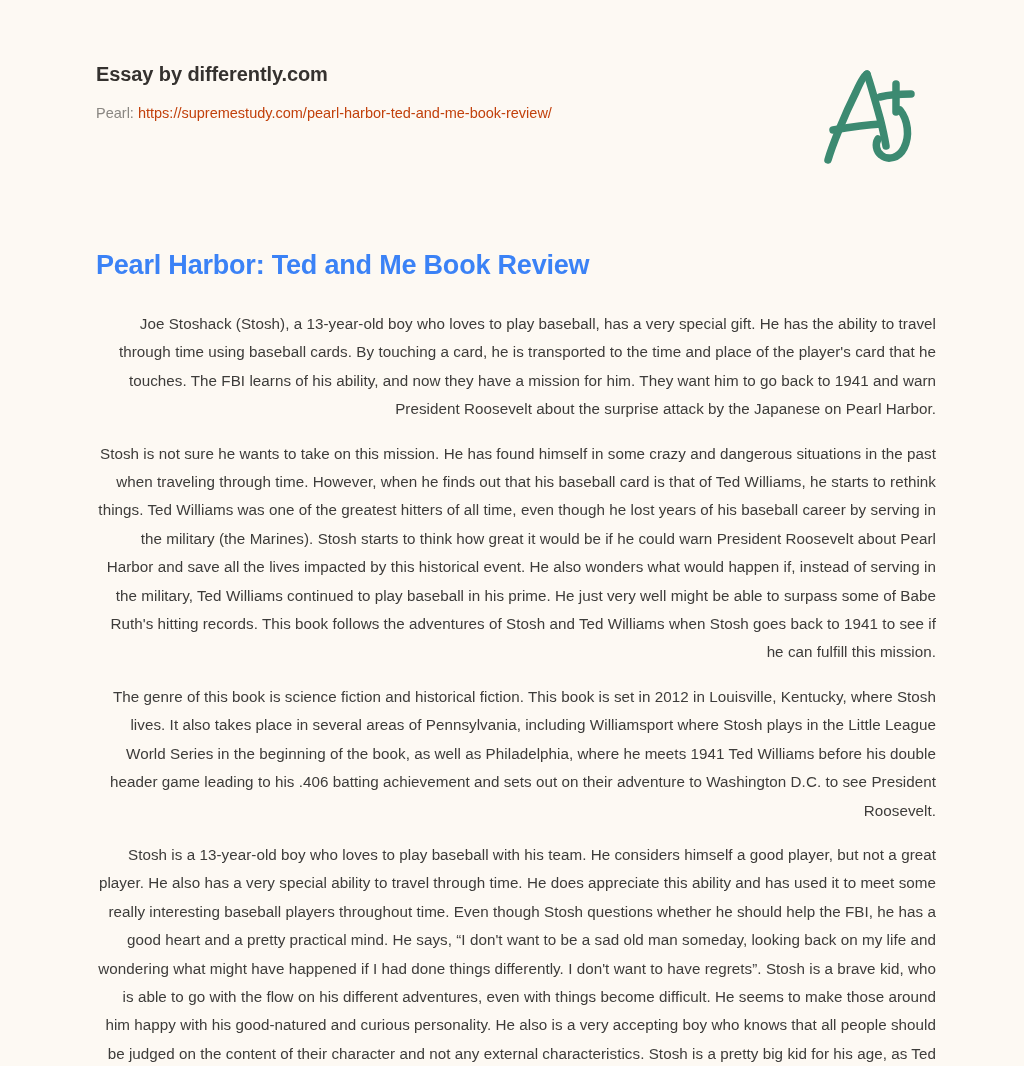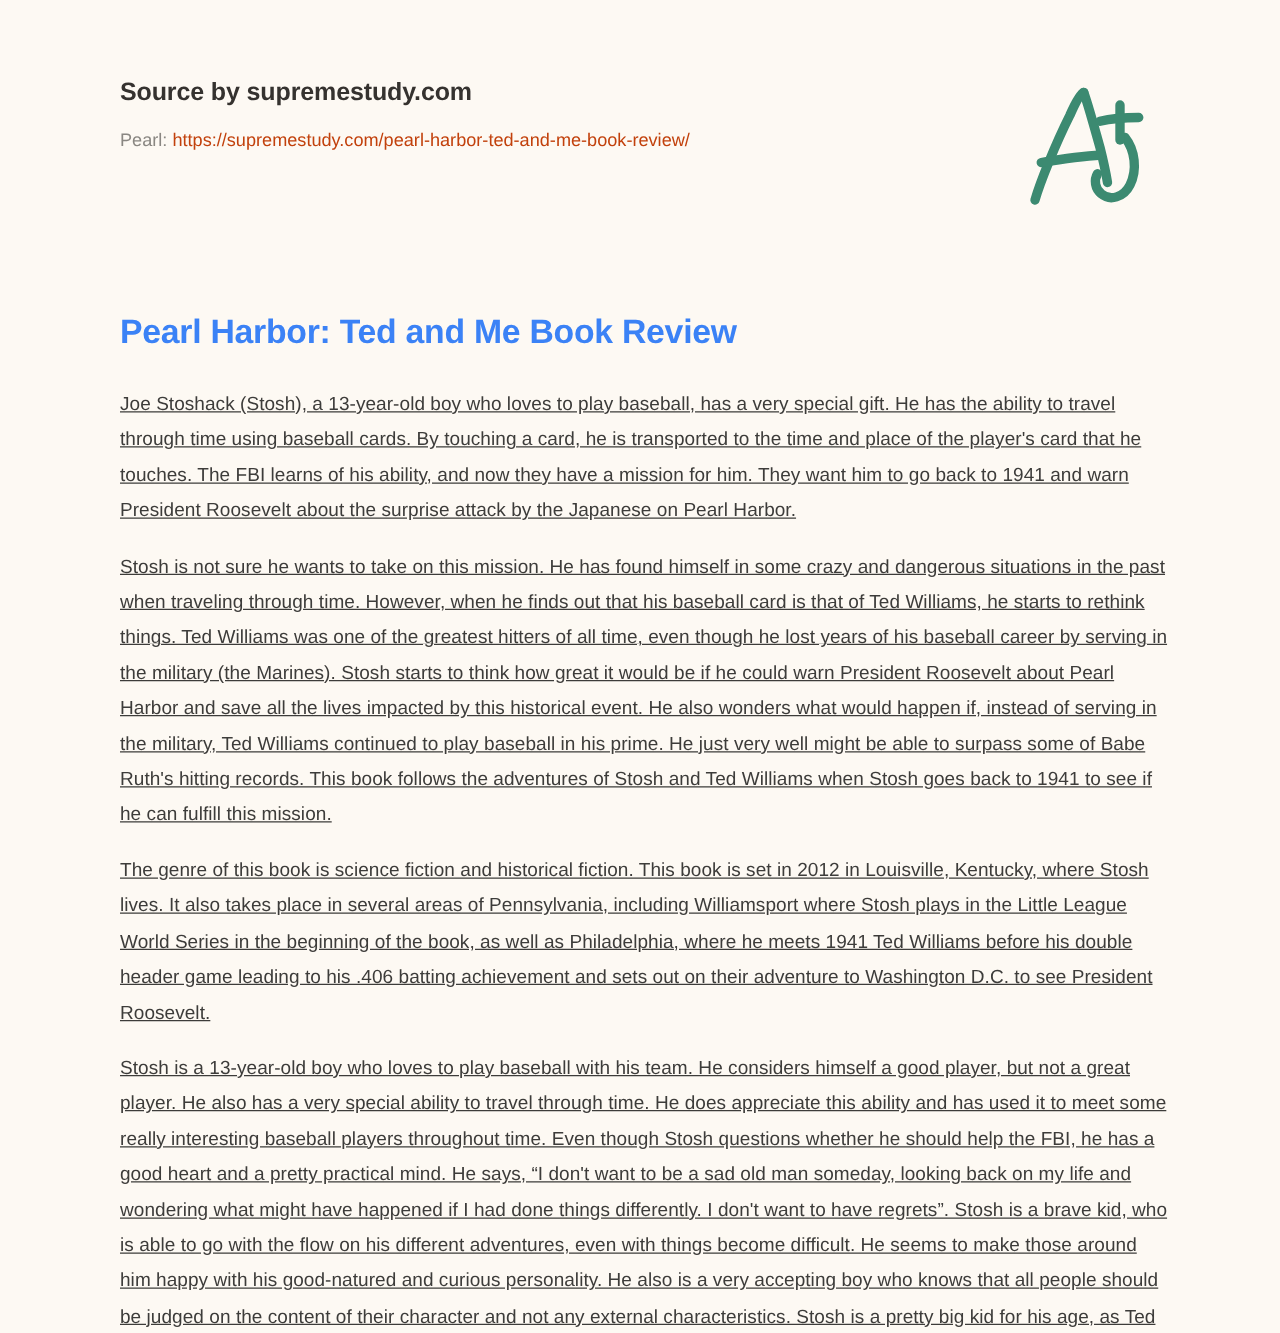--- a/index.html
+++ b/index.html
@@ -99,38 +99,37 @@
     left: 96px;
     top: 310px;
     width: 840px;
   }
 
   .article p {
     margin: 0 0 16px 0;
     font-size: 15.2px;
     line-height: 28.4px;
     color: #3d3c3a;
-    text-align: left;
+    text-align: right;
     letter-spacing: 0.05px;
-    text-decoration: underline;
   }
 
   .article p:last-child {
     margin-bottom: 0;
   }
 </style>
 </head>
 <body>
 
 <div class="page">
 
   <div class="header">
 
     <div class="brand-block">
-      <div class="essay-by">Source by supremestudy.com</div>
+      <div class="essay-by">Essay by differently.com</div>
 
       <div class="source-line">
         <span class="source-label">Pearl:</span>
         <a class="source-url" href="#">https://supremestudy.com/pearl-harbor-ted-and-me-book-review/</a>
       </div>
     </div>
 
     <div class="logo">
       <svg viewBox="0 0 112 108" xmlns="http://www.w3.org/2000/svg" fill="none" stroke="#3c8a71" stroke-width="7.5" stroke-linecap="round" stroke-linejoin="round">
 

